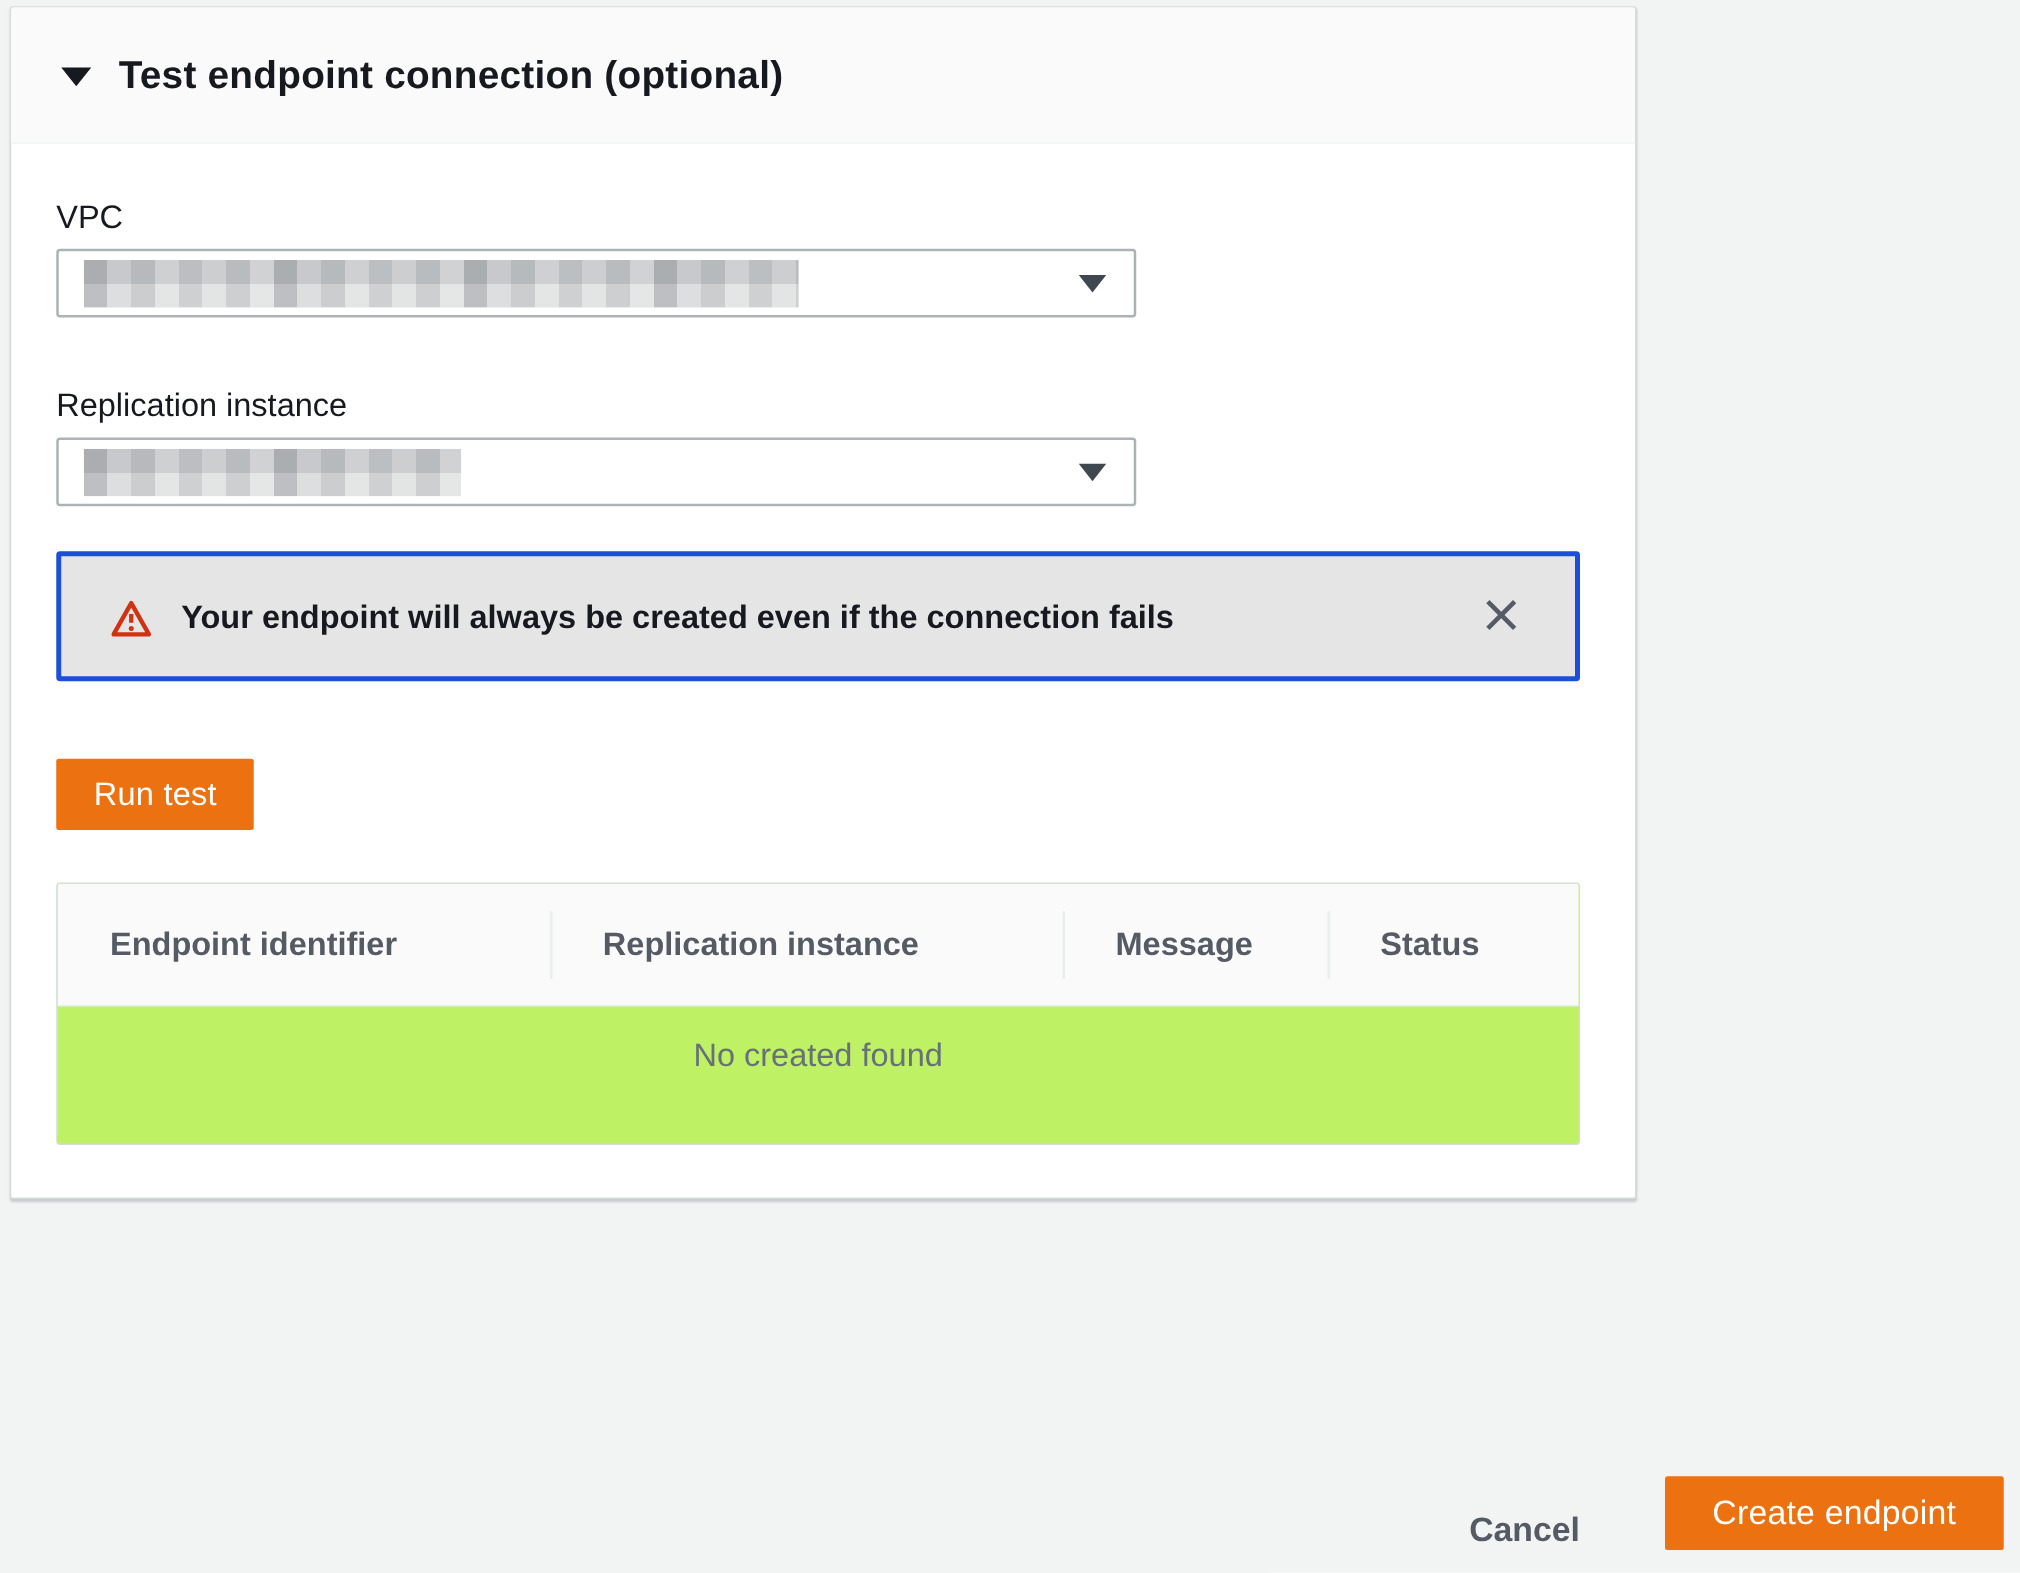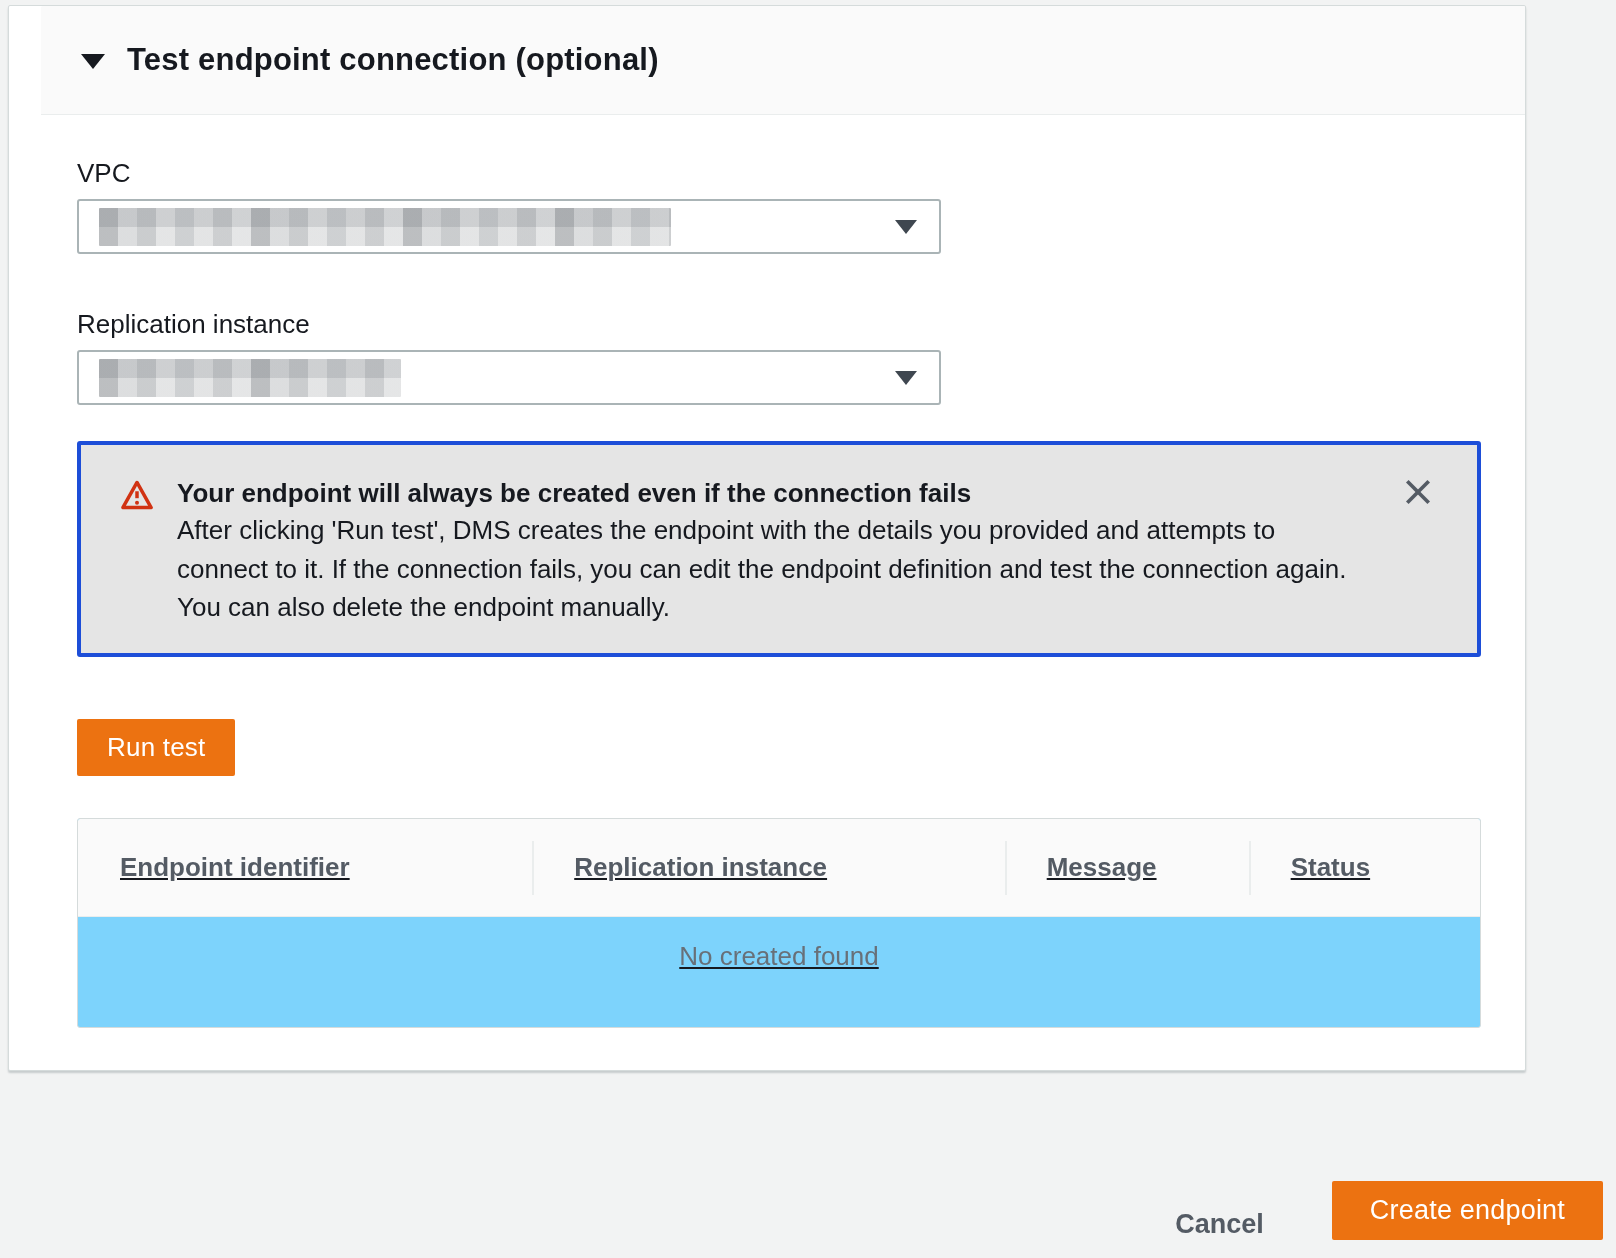--- a/index.html
+++ b/index.html
@@ -8,26 +8,25 @@
     background: #f2f3f3;
     font-family: "Liberation Sans", sans-serif;
     color: #16191f;
     -webkit-font-smoothing: antialiased;
   }
 
   
   .panel {
     position: absolute;
     left: 8px; top: 5px;
-    width: 1518px;
+    width: 1301px;
     background: #ffffff;
     border: 1px solid #d5dbdb;
     border-radius: 2px;
     box-shadow: 0 2px 2px rgba(0,28,36,0.18);
-    padding-left: 32px;
   }
   .panel-header {
     display: flex; align-items: center;
     background: #fafafa;
     border-bottom: 1px solid #eaeded;
     border-radius: 2px 2px 0 0;
     padding: 36px 40px;
     cursor: pointer;
   }
   .caret-expand {
@@ -137,22 +136,21 @@
     letter-spacing: 0.2px;
   }
   .run-test { margin-top: 62px; }
 
   
   .results-table {
     margin-top: 42px;
     border: 1px solid #d5dbdb;
     border-radius: 3px;
     overflow: hidden;
-    background: #7dd3fc;
-    text-decoration: underline;
+    background: #bef264;
   }
   .thead {
     display: flex;
     background: #fafafa;
     border-bottom: 1px solid #eaeded;
     height: 98px;
     align-items: center;
   }
   .th {
     font-size: 26px;
@@ -237,21 +235,20 @@
     <div class="alert">
       <span class="alert-icon">
         <svg width="32" height="30" viewBox="0 0 24 22">
           <path d="M12 1.6 L22.6 20.4 H1.4 Z" fill="none" stroke="#d13212" stroke-width="2.6" stroke-linejoin="round"></path>
           <line x1="12" y1="8.2" x2="12" y2="13.4" stroke="#d13212" stroke-width="2.6"></line>
           <circle cx="12" cy="16.8" r="1.5" fill="#d13212"></circle>
         </svg>
       </span>
       <div>
         <div class="alert-title">Your endpoint will always be created even if the connection fails</div>
-        <div class="alert-body">After clicking 'Run test', DMS creates the endpoint with the details you provided and attempts to connect to it. If the connection fails, you can edit the endpoint definition and test the connection again. You can also delete the endpoint manually.</div>
       </div>
       <button class="alert-close">
         <svg width="30" height="30" viewBox="0 0 28 28">
           <line x1="4" y1="4" x2="24" y2="24" stroke="#545b64" stroke-width="3.4"></line>
           <line x1="24" y1="4" x2="4" y2="24" stroke="#545b64" stroke-width="3.4"></line>
         </svg>
       </button>
     </div>
 
     <button class="btn-primary run-test">Run test</button>

